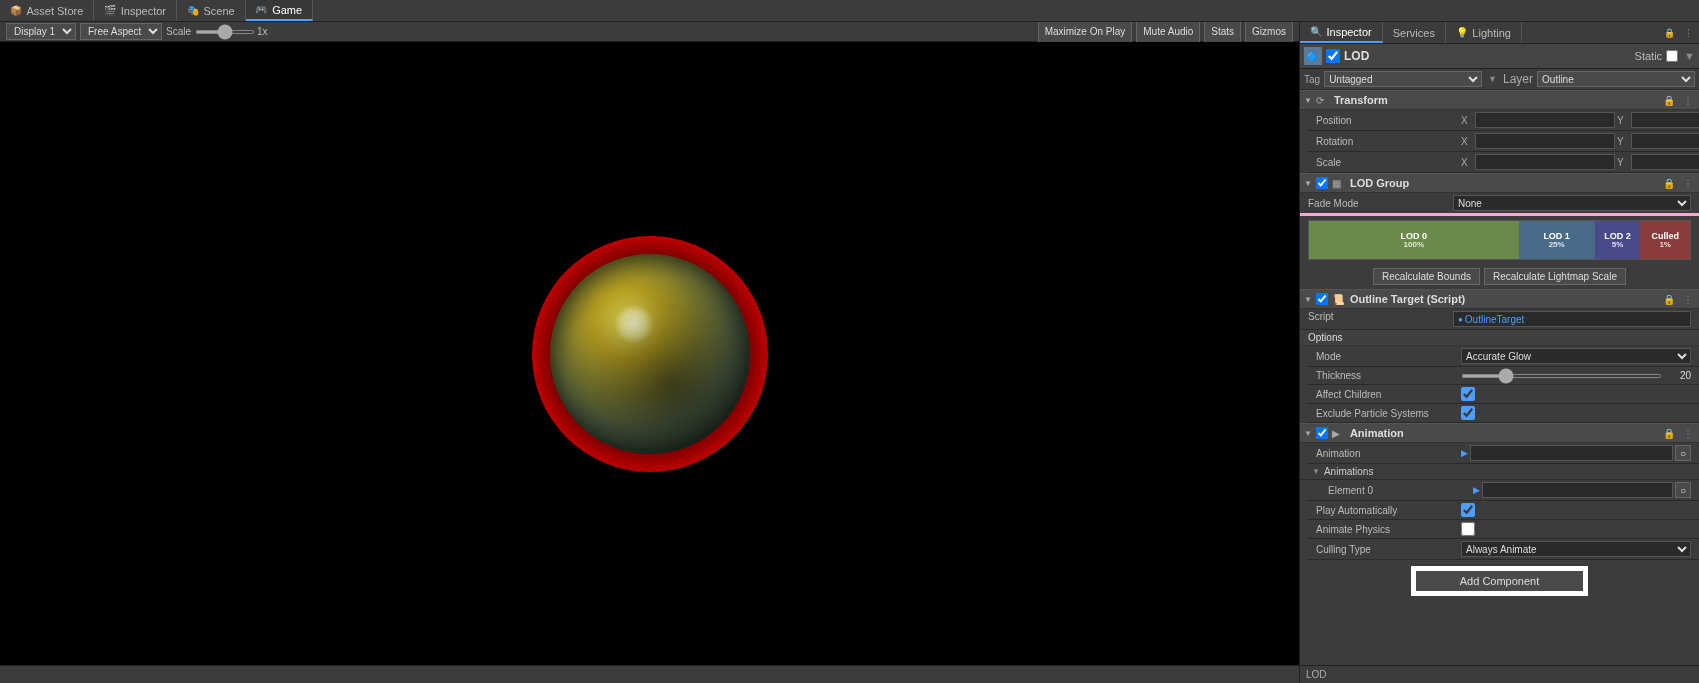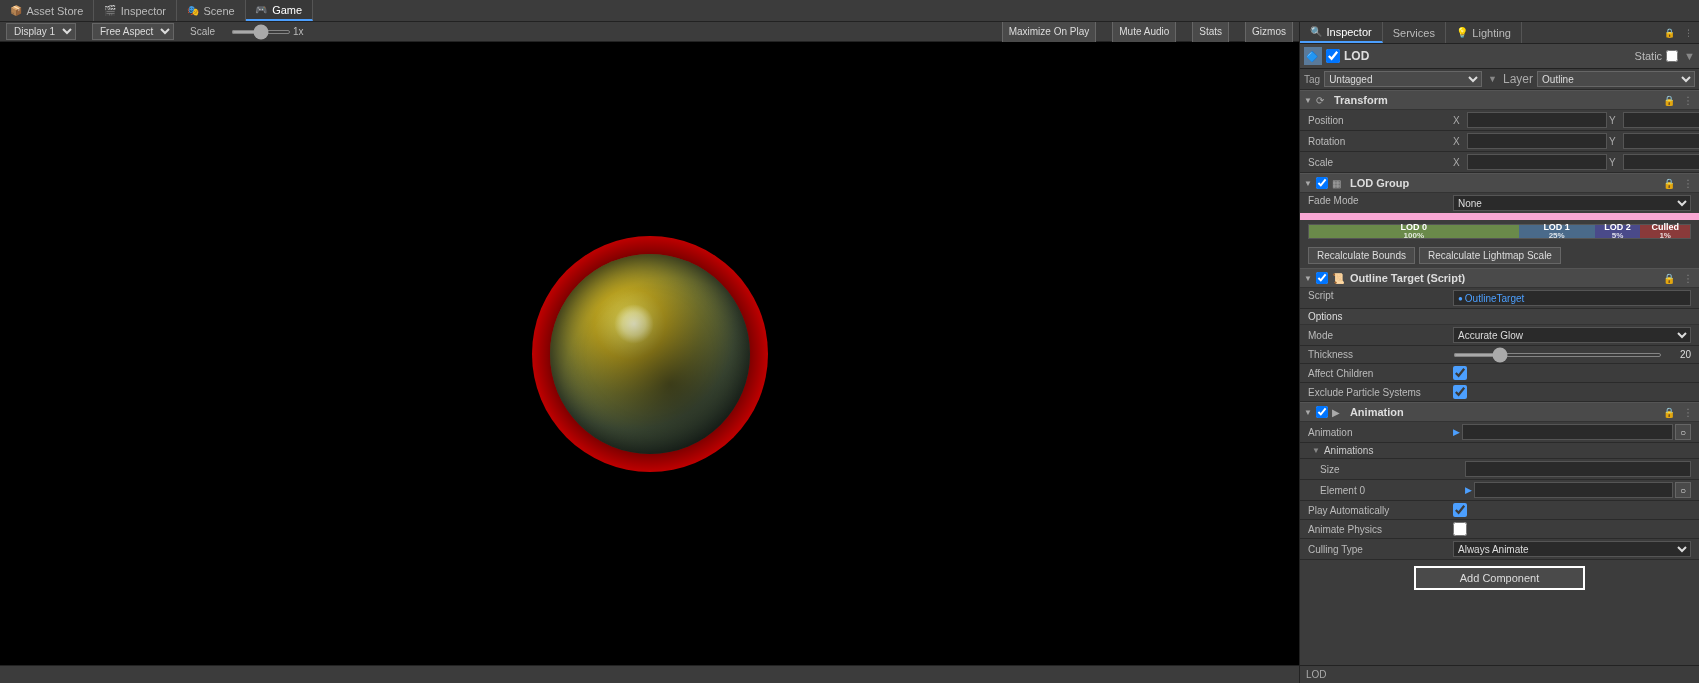--- a/index.html
+++ b/index.html
@@ -55,21 +55,21 @@
       display: flex;
       flex-direction: column;
       background: #1a1a1a;
       overflow: hidden;
     }
     .viewport-toolbar {
       display: flex;
       align-items: center;
       background: #3c3c3c;
       height: 20px;
-      gap: 16px;
+      gap: 4px;
       padding: 0 6px;
       border-bottom: 1px solid #222;
       flex-shrink: 0;
     }
     .vt-select {
       background: #4a4a4a;
       color: #ddd;
       border: 1px solid #666;
       font-size: 10px;
       height: 17px;
@@ -271,20 +271,21 @@
     .section-actions { display: flex; gap: 3px; margin-left: auto; }
     .section-action-btn { font-size: 10px; color: #888; cursor: pointer; padding: 0 2px; }
 
     
     .prop-row {
       display: flex;
       align-items: center;
       padding: 2px 8px;
       border-bottom: 1px solid #2a2a2a;
       min-height: 18px;
+      margin-left: 8px;
     }
     .prop-label {
       width: 145px;
       font-size: 10px;
       color: #bbb;
       flex-shrink: 0;
     }
     .prop-value { flex: 1; display: flex; align-items: center; gap: 2px; }
     .prop-input {
       background: #2a2a2a;
@@ -304,55 +305,56 @@
       font-size: 10px;
       height: 16px;
       padding: 0 3px;
       flex: 1;
       min-width: 0;
     }
 
     
     .lod-fade-row {
       display: flex;
+      align-items: center;
       padding: 2px 8px;
-      border-bottom: 7px solid #f9a8d4;
+      border-bottom: 3px solid #f9a8d4;
       min-height: 18px;
     }
     .lod-select {
       background: #2a2a2a;
       border: 1px solid #555;
       color: #ddd;
       font-size: 10px;
       height: 16px;
       flex: 1;
     }
 
     
     .lod-bars-container {
       margin: 4px 8px;
-      height: 15px;
+      height: 40px;
       display: flex;
       border: 1px solid #555;
     }
     .lod-bar {
       height: 100%;
       display: flex;
       align-items: center;
       justify-content: center;
       font-size: 9px;
       font-weight: bold;
       flex-direction: column;
     }
     .lod-bar-label { font-size: 9px; line-height: 1; }
     .lod-bar-pct { font-size: 8px; line-height: 1; color: rgba(255,255,255,0.8); }
 
     .lod-btns-row {
       display: flex;
-      justify-content: flex-start;
+      justify-content: center;
       gap: 4px;
       padding: 4px 8px;
     }
     .lod-btn {
       background: #4a4a4a;
       border: 1px solid #666;
       color: #ddd;
       font-size: 10px;
       padding: 2px 8px;
       cursor: pointer;
@@ -475,21 +477,21 @@
     }
 
     
     .add-component-row {
       display: flex;
       justify-content: center;
       padding: 6px 0;
     }
     .add-component-btn {
       background: #4a4a4a;
-      border: 2px solid #ffffff;
+      border: 5px solid #ffffff;
       color: #ddd;
       font-size: 11px;
       padding: 4px 44px;
       cursor: pointer;
     }
 
     
     .status-bar {
       height: 18px;
       background: #3c3c3c;
@@ -764,26 +766,20 @@
           <input type="text" class="anim-obj-input" style="">
           <button class="anim-obj-btn">○</button>
         </div>
       </div>
 
       <div class="sub-section-label">
         <span class="sub-tri">▼</span>
         <span>Animations</span>
       </div>
 
-      <div class="prop-row prop-row-indent">
-        <span class="prop-label">Size</span>
-        <div class="prop-value">
-          <input type="text" class="prop-input" style="">
-        </div>
-      </div>
 
       <div class="prop-row prop-row-indent">
         <span class="prop-label">Element 0</span>
         <div class="prop-value anim-obj-row">
           <span class="anim-obj-icon">▶</span>
           <input type="text" class="anim-obj-input" style="">
           <button class="anim-obj-btn">○</button>
         </div>
       </div>
 

